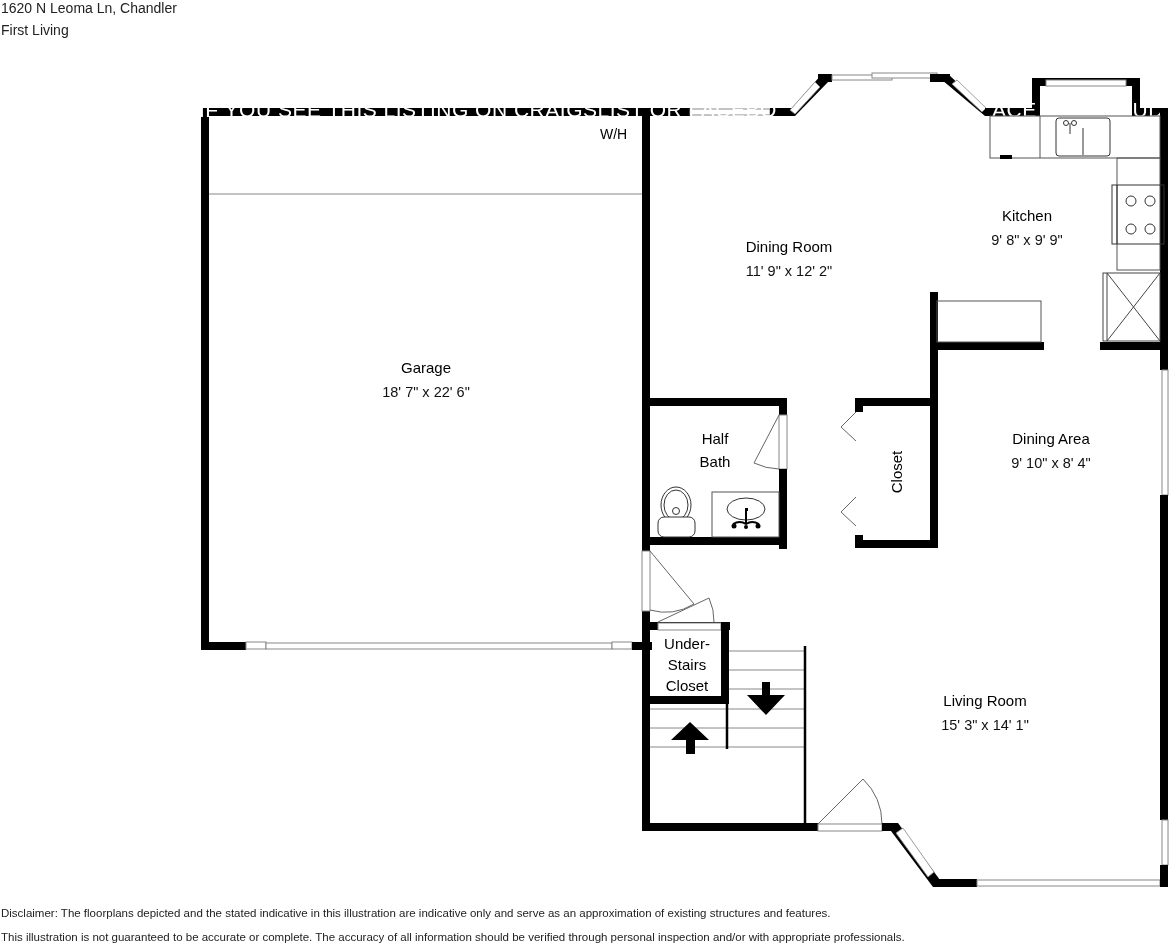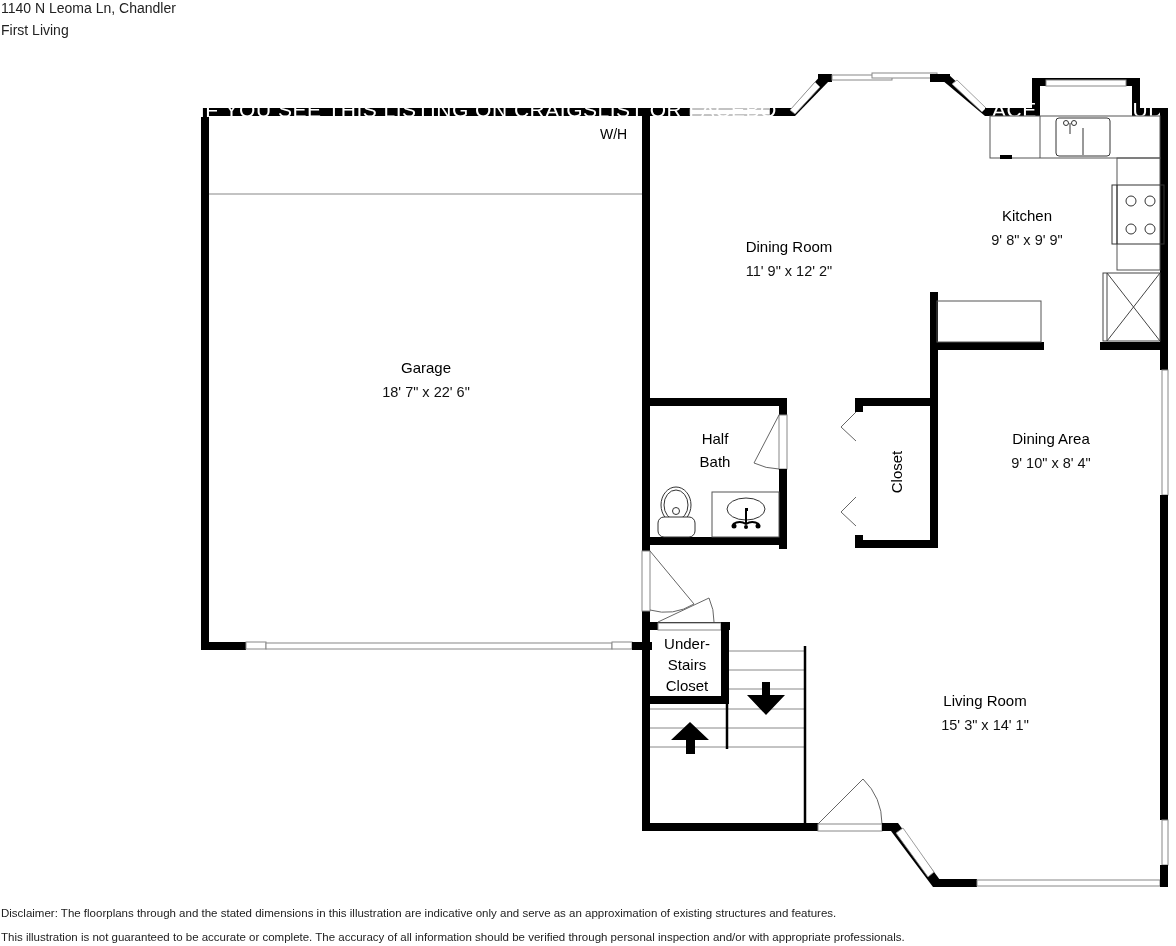--- a/index.html
+++ b/index.html
@@ -11,21 +11,21 @@
   #disc1 { top:907px; }
   #disc2 { top:931px; }
   svg { position:absolute; left:0; top:0; }
   .rname { font-family:"Liberation Sans", sans-serif; font-size:15px; fill:#000; text-anchor:middle; }
   .rdim { font-family:"Liberation Sans", sans-serif; font-size:14.5px; fill:#111; text-anchor:middle; }
   .wm { font-family:"Liberation Sans", sans-serif; font-size:21px; fill:#fff; letter-spacing:0.5px; }
 </style>
 </head>
 <body>
 
-<div class="hdr" id="addr">1140 N Leoma Ln, Chandler</div>
+<div class="hdr" id="addr">1620 N Leoma Ln, Chandler</div>
 <div class="hdr" id="floor">First Living</div>
 
 <svg width="1176" height="946" viewBox="0 0 1176 946">
 
   <g>
 
     <rect x="201" y="108" width="8" height="542" fill="#000"></rect>
 
     <rect x="201" y="108" width="452" height="8" fill="#000"></rect>
 
@@ -209,14 +209,14 @@
   <text x="0" y="0" class="rname" transform="translate(902,472) rotate(-90)">Closet</text>
 
   <text x="687" y="649" class="rname">Under-</text>
   <text x="687" y="670" class="rname">Stairs</text>
   <text x="687" y="691" class="rname">Closet</text>
 
   <text x="985" y="706" class="rname">Living Room</text>
   <text x="985" y="730" class="rdim">15' 3" x 14' 1"</text>
 </svg>
 
-<div class="disc" id="disc1">Disclaimer: The floorplans through and the stated dimensions in this illustration are indicative only and serve as an approximation of existing structures and features.</div>
+<div class="disc" id="disc1">Disclaimer: The floorplans depicted and the stated indicative in this illustration are indicative only and serve as an approximation of existing structures and features.</div>
 <div class="disc" id="disc2">This illustration is not guaranteed to be accurate or complete. The accuracy of all information should be verified through personal inspection and/or with appropriate professionals.</div>
 
 </body></html>

